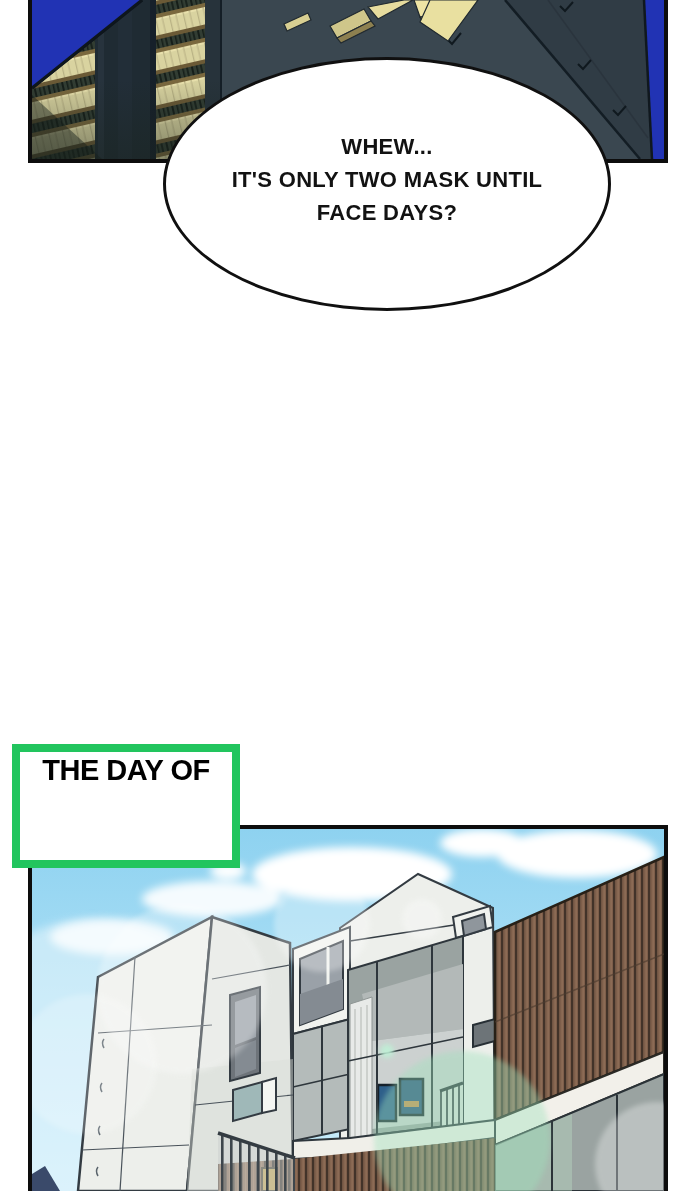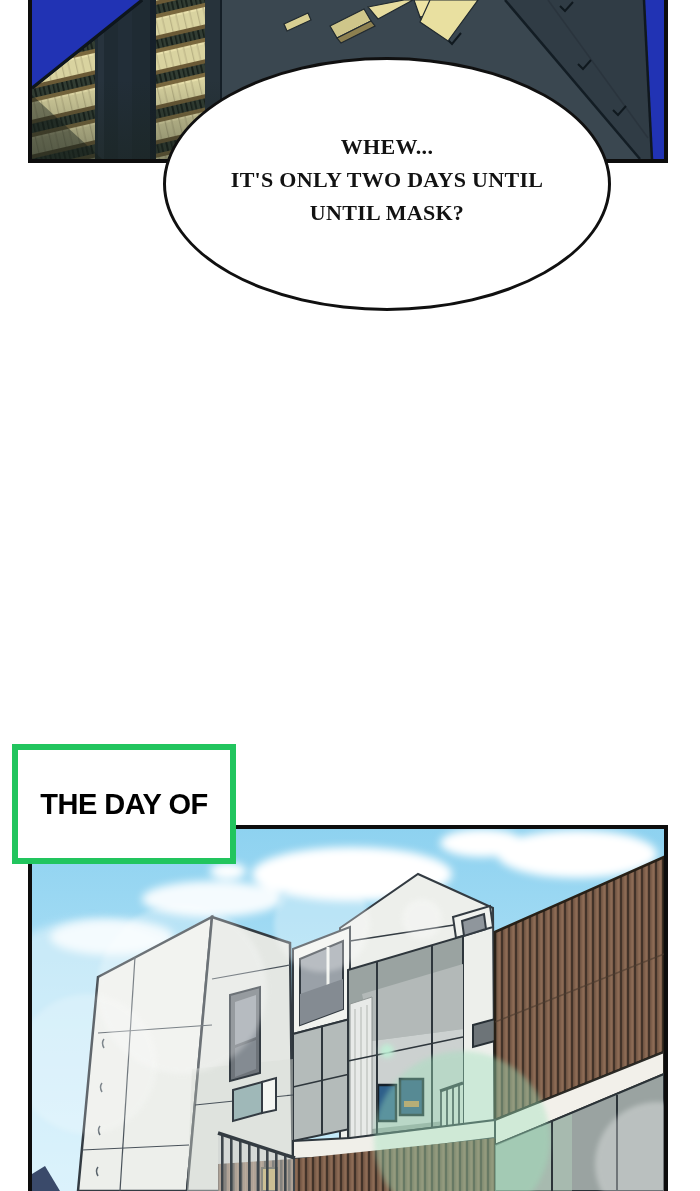--- a/index.html
+++ b/index.html
@@ -9,25 +9,25 @@
   .panel svg{display:block;width:100%;height:100%;}
   .panel-night{left:28px;top:0;width:632px;height:159px;
     border-left:4px solid #0d0d0d;border-right:4px solid #0d0d0d;border-bottom:4px solid #0d0d0d;z-index:1;}
   .panel-day{left:28px;top:825px;width:632px;height:362px;
     border-left:4px solid #0d0d0d;border-right:4px solid #0d0d0d;border-top:4px solid #0d0d0d;z-index:1;}
   .speech-bubble{position:absolute;left:163px;top:57px;width:448px;height:254px;
     background:#ffffff;border:3px solid #101010;border-radius:50%;z-index:3;
     display:flex;flex-direction:column;align-items:center;justify-content:center;
     padding-bottom:10px;box-sizing:border-box;}
   .speech-bubble .line{display:block;
-    font-family:Liberation Serif, serif;font-weight:bold;font-size:22px;line-height:33px;
+    font-family:Liberation Sans, sans-serif;font-weight:bold;font-size:22px;line-height:33px;
     letter-spacing:.3px;color:#121212;white-space:nowrap;}
   .caption-box{position:absolute;left:12px;top:744px;width:212px;height:108px;
-    background:#ffffff;border:6px solid #22c55e;z-index:4;
-    display:flex;flex-direction:row;align-items:center;justify-content:center;}
+    background:#ffffff;border:8px solid #22c55e;z-index:4;
+    display:flex;flex-direction:row;justify-content:center;}
   .caption-box .line{display:block;text-align:center;color:#000;
     font-family:"Liberation Sans",sans-serif;font-weight:bold;font-size:29px;line-height:37px;
     letter-spacing:-.5px;white-space:nowrap;}
 </style>
 </head>
 <body>
 
 <div class="page">
 
   <div class="panel panel-night">
@@ -117,22 +117,22 @@
 
       <polygon points="0,0 110,0 0,88" fill="#2133b4"></polygon>
       <polygon points="612,0 632,0 632,159 620,159" fill="#2133b4"></polygon>
       <line x1="612" y1="0" x2="620" y2="159" stroke="#10181e" stroke-width="2.5"></line>
       <line x1="0" y1="88" x2="110" y2="0" stroke="#0e161c" stroke-width="3"></line>
     </svg>
   </div>
 
   <div class="speech-bubble">
     <span class="line">WHEW...</span>
-    <span class="line">IT'S ONLY TWO DAYS UNTIL</span>
-    <span class="line">UNTIL MASK?</span>
+    <span class="line">IT'S ONLY TWO MASK UNTIL</span>
+    <span class="line">FACE DAYS?</span>
   </div>
 
   <div class="caption-box">
     <span class="line">THE DAY OF</span>
   </div>
 
   <div class="panel panel-day">
     <svg viewBox="0 0 632 362" preserveAspectRatio="none">
       <defs>
         <linearGradient id="daySky" x1="0" y1="0" x2="0" y2="1">

